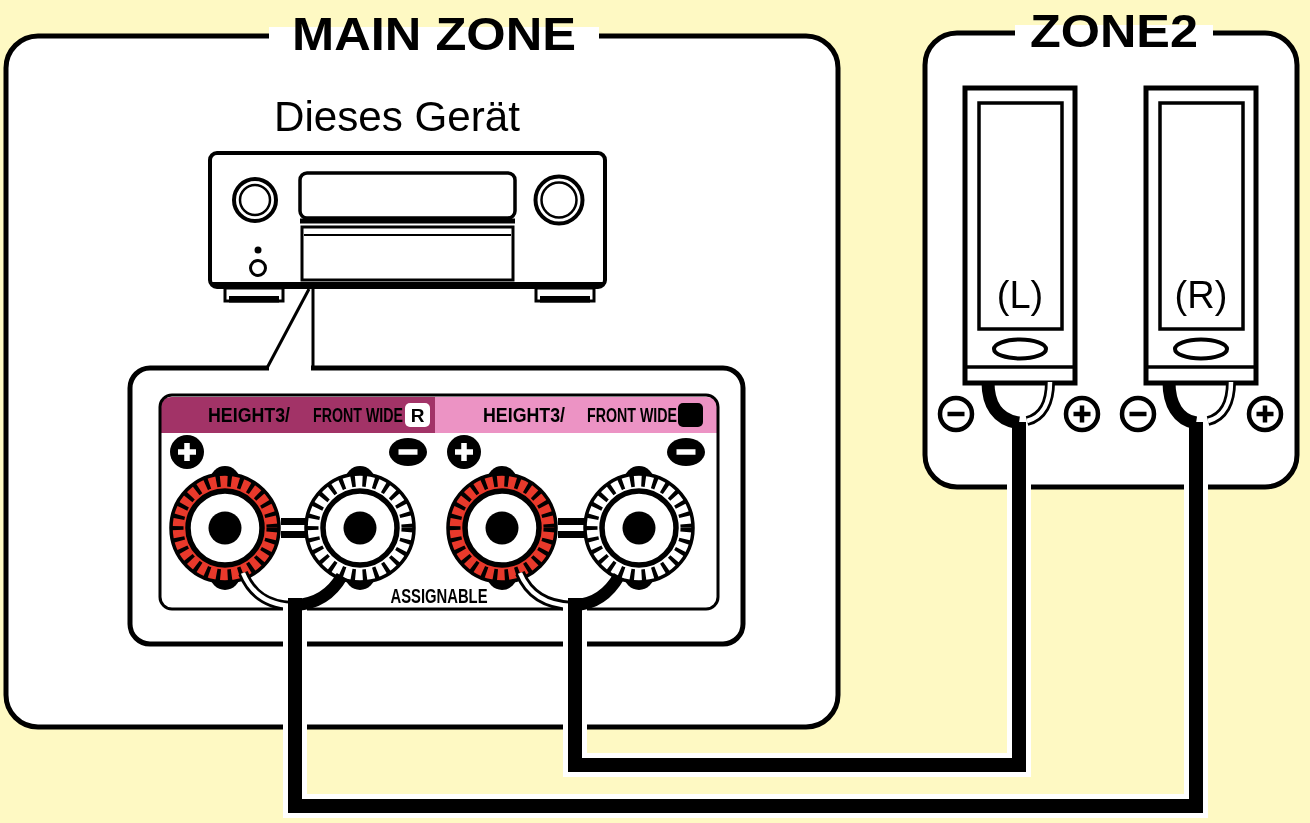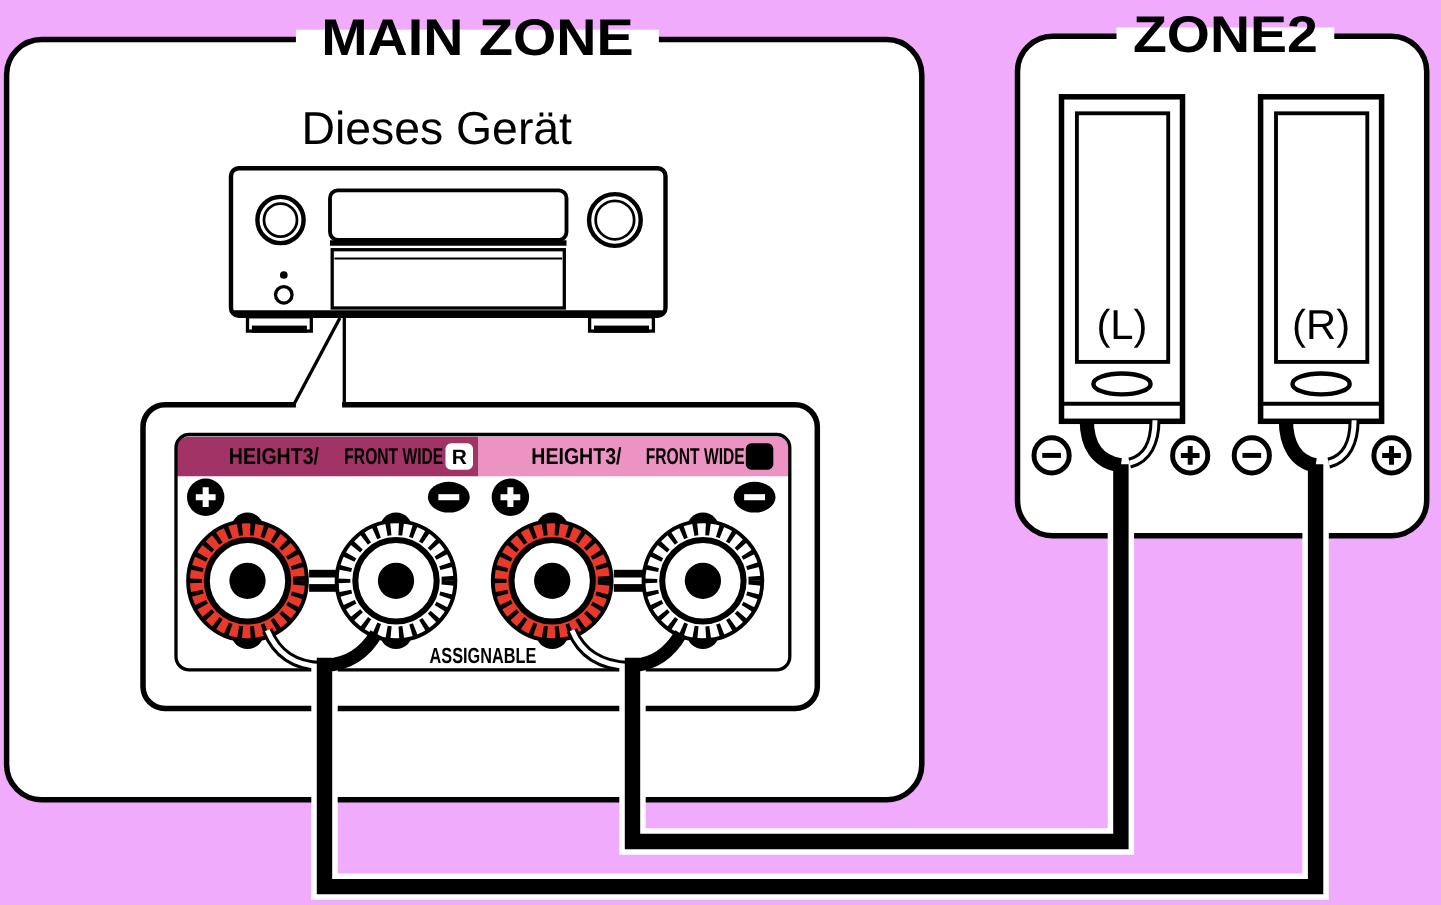--- a/index.html
+++ b/index.html
@@ -1,16 +1,16 @@
 <!DOCTYPE html>
 <html><head>
 <meta charset="utf-8">
 <style>
   html,body{margin:0;padding:0;background:#ffffff;}
-  .stage{position:relative;width:1310px;height:823px;background:#f0abfc;overflow:hidden;}
+  .stage{position:relative;width:1310px;height:823px;background:#fef9c3;overflow:hidden;}
   svg{display:block;}
   text{font-family:"Liberation Sans","DejaVu Sans",sans-serif;fill:#000;}
   .t-bold{font-weight:bold;}
 </style>
 </head>
 <body>
 
 <div class="stage">
 <svg viewBox="0 0 1310 823" width="1310" height="823">
 

